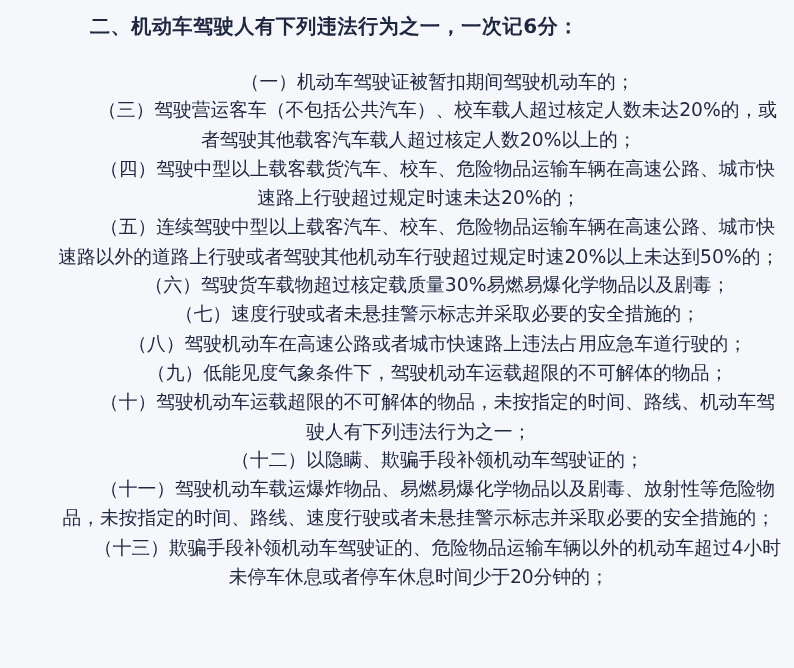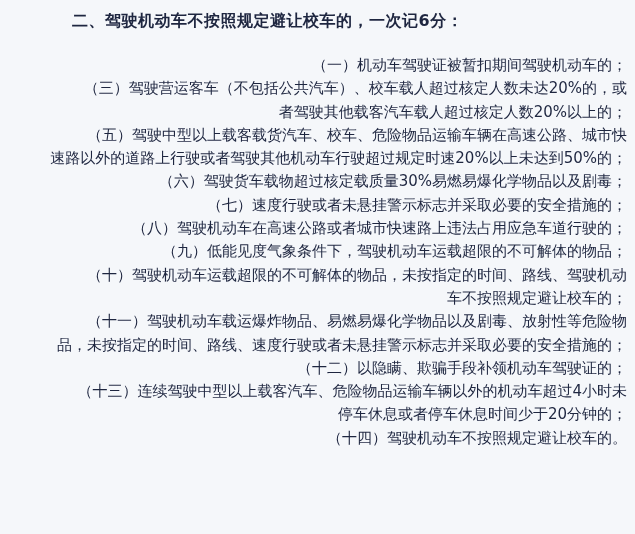--- a/index.html
+++ b/index.html
@@ -26,36 +26,36 @@
     margin: 0 0 22px 0;
     font-size: 16px;
     font-weight: bold;
     text-indent: 29px;
     line-height: 23px;
     letter-spacing: 0.5px;
   }
   .item {
     margin: 0;
     text-indent: 2em;
-    text-align: right;
+    text-align: center;
     word-break: break-all;
   }
 </style>
 </head>
 <body style="background: rgb(245, 247, 250);">
 
 <div class="doc" style="color: rgb(30, 38, 64);">
-  <p class="heading">二、驾驶机动车不按照规定避让校车的，一次记6分：</p>
+  <p class="heading">二、机动车驾驶人有下列违法行为之一，一次记6分：</p>
   <div id="violation-list">
       <p class="item">（一）机动车驾驶证被暂扣期间驾驶机动车的；</p>
       <p class="item">（三）驾驶营运客车（不包括公共汽车）、校车载人超过核定人数未达20%的，或者驾驶其他载客汽车载人超过核定人数20%以上的；</p>
-      <p class="item">（五）驾驶中型以上载客载货汽车、校车、危险物品运输车辆在高速公路、城市快速路以外的道路上行驶或者驾驶其他机动车行驶超过规定时速20%以上未达到50%的；</p>
+      <p class="item">（四）驾驶中型以上载客载货汽车、校车、危险物品运输车辆在高速公路、城市快速路上行驶超过规定时速未达20%的；</p>
+      <p class="item">（五）连续驾驶中型以上载客汽车、校车、危险物品运输车辆在高速公路、城市快速路以外的道路上行驶或者驾驶其他机动车行驶超过规定时速20%以上未达到50%的；</p>
       <p class="item">（六）驾驶货车载物超过核定载质量30%易燃易爆化学物品以及剧毒；</p>
       <p class="item">（七）速度行驶或者未悬挂警示标志并采取必要的安全措施的；</p>
       <p class="item">（八）驾驶机动车在高速公路或者城市快速路上违法占用应急车道行驶的；</p>
       <p class="item">（九）低能见度气象条件下，驾驶机动车运载超限的不可解体的物品；</p>
-      <p class="item">（十）驾驶机动车运载超限的不可解体的物品，未按指定的时间、路线、驾驶机动车不按照规定避让校车的；</p>
+      <p class="item">（十）驾驶机动车运载超限的不可解体的物品，未按指定的时间、路线、机动车驾驶人有下列违法行为之一；</p>
+      <p class="item">（十二）以隐瞒、欺骗手段补领机动车驾驶证的；</p>
       <p class="item">（十一）驾驶机动车载运爆炸物品、易燃易爆化学物品以及剧毒、放射性等危险物品，未按指定的时间、路线、速度行驶或者未悬挂警示标志并采取必要的安全措施的；</p>
-      <p class="item">（十二）以隐瞒、欺骗手段补领机动车驾驶证的；</p>
-      <p class="item">（十三）连续驾驶中型以上载客汽车、危险物品运输车辆以外的机动车超过4小时未停车休息或者停车休息时间少于20分钟的；</p>
-      <p class="item">（十四）驾驶机动车不按照规定避让校车的。</p>
+      <p class="item">（十三）欺骗手段补领机动车驾驶证的、危险物品运输车辆以外的机动车超过4小时未停车休息或者停车休息时间少于20分钟的；</p>
     </div>
 </div>
 
 </body></html>

